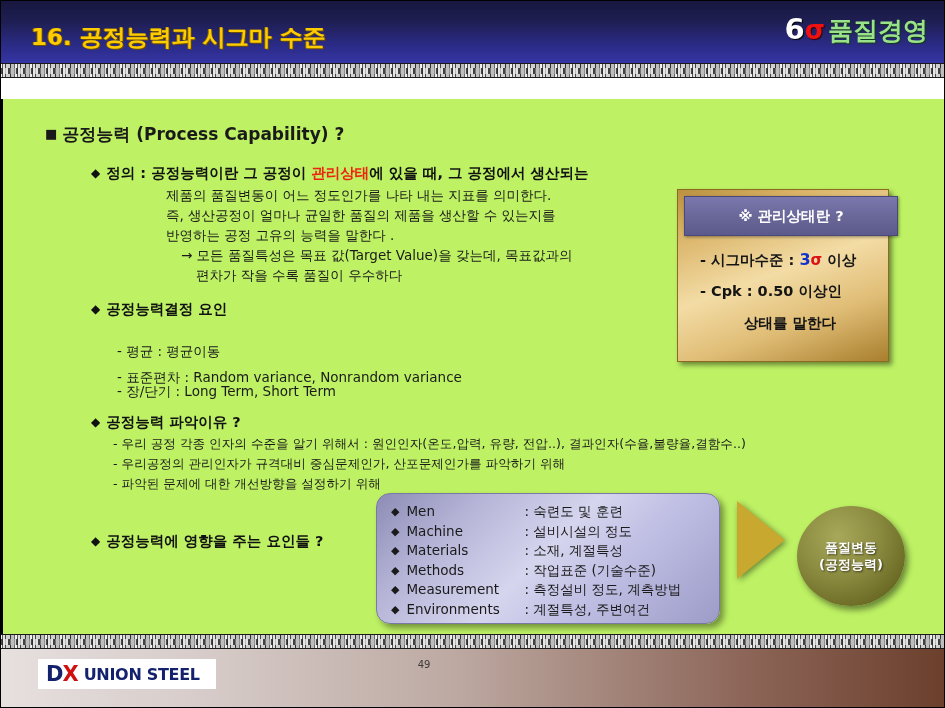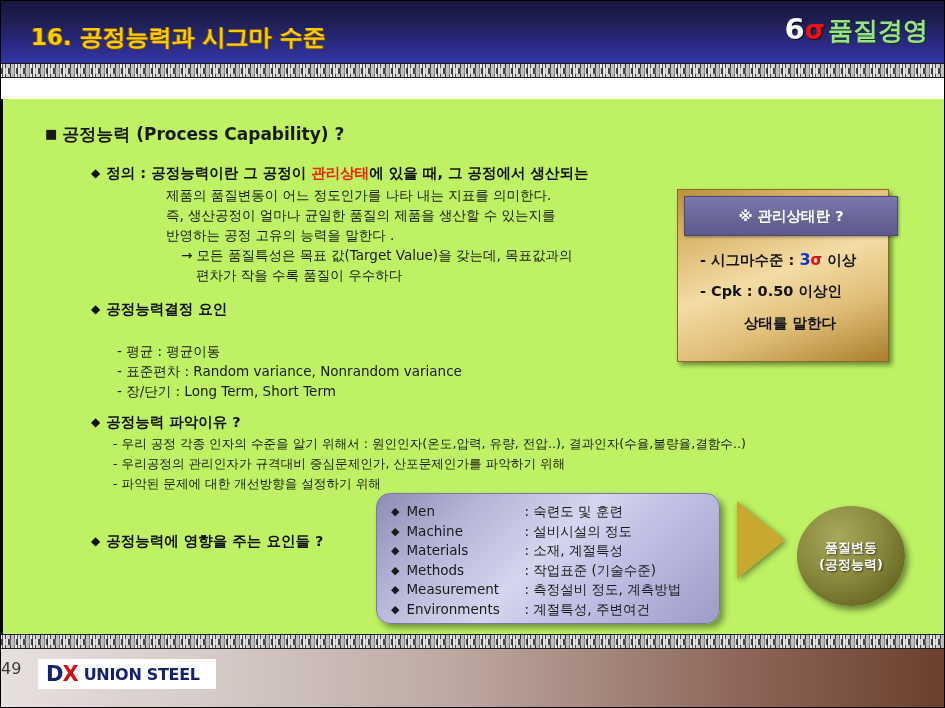--- a/index.html
+++ b/index.html
@@ -283,21 +283,22 @@
     font-size: 16px;
     font-weight: bold;
     color: #14226e;
     margin-left: 6px;
     letter-spacing: -0.3px;
   }
   #page-num {
     position: absolute;
     left: 0; top: 10px;
     width: 846px;
-    font-size: 16px;
+    text-align: center;
+    font-size: 10px;
     color: #3b3b3b;
   }
 </style>
 </head>
 <body>
 
 <div id="slide">
 
   <div id="header">
     <div id="slide-title">16. 공정능력과 시그마 수준</div>
@@ -320,21 +321,21 @@
     <div class="para" style="left:163px; top:86px;">제품의 품질변동이 어느 정도인가를 나타 내는 지표를 의미한다.</div>
     <div class="para" style="left:163px; top:106px;">즉, 생산공정이 얼마나 균일한 품질의 제품을 생산할 수 있는지를</div>
     <div class="para" style="left:163px; top:126px;">반영하는 공정 고유의 능력을 말한다 .</div>
     <div class="para" style="left:178px; top:146px;">→ 모든 품질특성은 목표 값(Target Value)을 갖는데, 목표값과의</div>
     <div class="para" style="left:193px; top:166px;">편차가 작을 수록 품질이 우수하다</div>
 
     <div class="bullet-d" style="left:88px; top:201px;">
       <span class="dia">◆</span><span>공정능력결정 요인</span>
     </div>
     <div class="para" style="left:114px; top:242px;">- 평균 : 평균이동</div>
-    <div class="para" style="left:114px; top:262px;">- 표준편차 : Random  variance,  Nonrandom  variance</div>
+    <div class="para" style="left:114px; top:268px;">- 표준편차 : Random  variance,  Nonrandom  variance</div>
     <div class="para" style="left:114px; top:282px;">- 장/단기 : Long Term, Short Term</div>
 
     <div class="bullet-d" style="left:88px; top:314px;">
       <span class="dia">◆</span><span>공정능력 파악이유 ?</span>
     </div>
     <div class="para small" style="left:110px; top:335px;">- 우리 공정 각종 인자의 수준을 알기 위해서 : 원인인자(온도,압력, 유량, 전압..),  결과인자(수율,불량율,결함수..)</div>
     <div class="para small" style="left:110px; top:355px;">- 우리공정의 관리인자가 규격대비 중심문제인가, 산포문제인가를 파악하기 위해</div>
     <div class="para small" style="left:110px; top:375px;">- 파악된 문제에 대한 개선방향을 설정하기 위해</div>
 
     <div class="bullet-d" style="left:88px; top:433px;">

